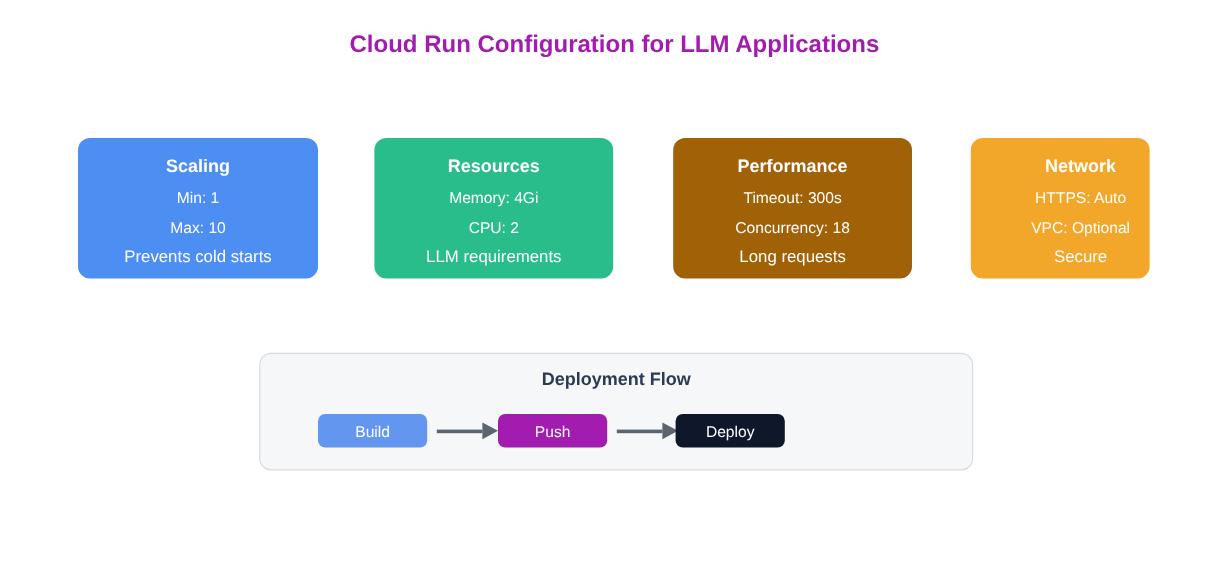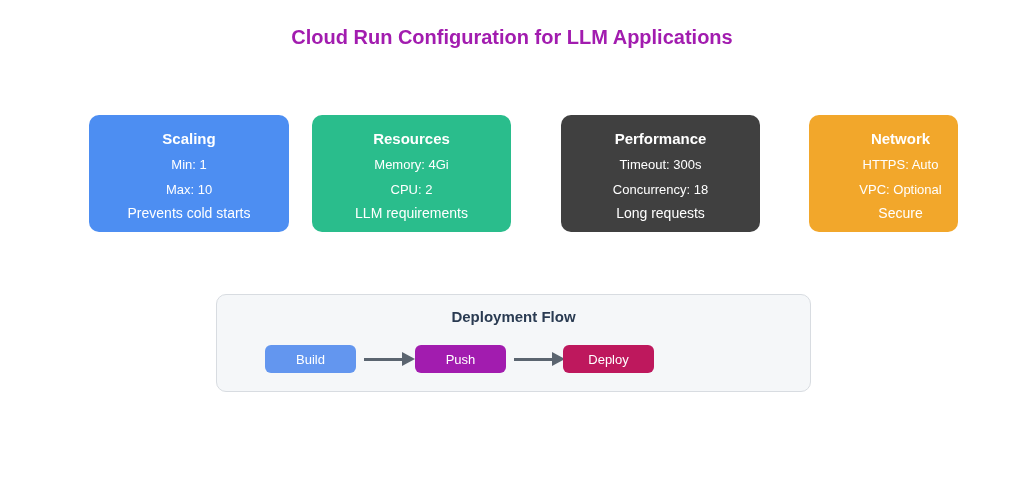--- a/index.html
+++ b/index.html
@@ -28,21 +28,21 @@
     border-radius: 10px;
     color: #ffffff;
     display: flex;
     flex-direction: column;
     align-items: center;
     justify-content: space-between;
     box-sizing: border-box;
     padding: 14px 6px 12px 6px;
     text-align: center;
   }
-  .card-0 { left: 65px;  width: 200px; margin-left: 24px; }
+  .card-0 { left: 65px;  width: 200px; }
   .card-1 { left: 312px; width: 199px; }
   .card-2 { left: 561px; width: 199px; }
   .card-3 { left: 809px; width: 149px; }
   .card-title { font-size: 15px; font-weight: bold; line-height: 20px; }
   .card-line  { font-size: 13px; line-height: 16px; }
   .card-note  { font-size: 14px; line-height: 14px; }
   .flow-panel {
     position: absolute;
     left: 216px;
     top: 294px;
@@ -108,21 +108,21 @@
     <div class="card-note">Prevents cold starts</div>
   </div>
 
   <div class="card card-1" style="background-color: rgb(42, 189, 140);">
     <div class="card-title">Resources</div>
     <div class="card-line">Memory: 4Gi</div>
     <div class="card-line">CPU: 2</div>
     <div class="card-note">LLM requirements</div>
   </div>
 
-  <div class="card card-2" style="background-color: #404040;">
+  <div class="card card-2" style="background-color: #a16207;">
     <div class="card-title">Performance</div>
     <div class="card-line">Timeout: 300s</div>
     <div class="card-line">Concurrency: 18</div>
     <div class="card-note">Long requests</div>
   </div>
 
   <div class="card card-3" style="background-color: rgb(242, 167, 43); padding-left: 40px;">
     <div class="card-title">Network</div>
     <div class="card-line">HTTPS: Auto</div>
     <div class="card-line">VPC: Optional</div>
@@ -144,18 +144,18 @@
 
     <div class="flow-step flow-step-1" style="background-color: #a21caf;">
       <span>Push</span>
     </div>
 
     <div class="flow-arrow flow-arrow-1">
       <span class="arrow-line" style="background-color: rgb(91, 101, 112);"></span>
       <span class="arrow-head" style="border-left-color: rgb(91, 101, 112);"></span>
     </div>
 
-    <div class="flow-step flow-step-2" style="background-color: #be185d;">
+    <div class="flow-step flow-step-2" style="background-color: #0f172a;">
       <span>Deploy</span>
     </div>
   </div>
 
 </div>
 
 </body></html>

